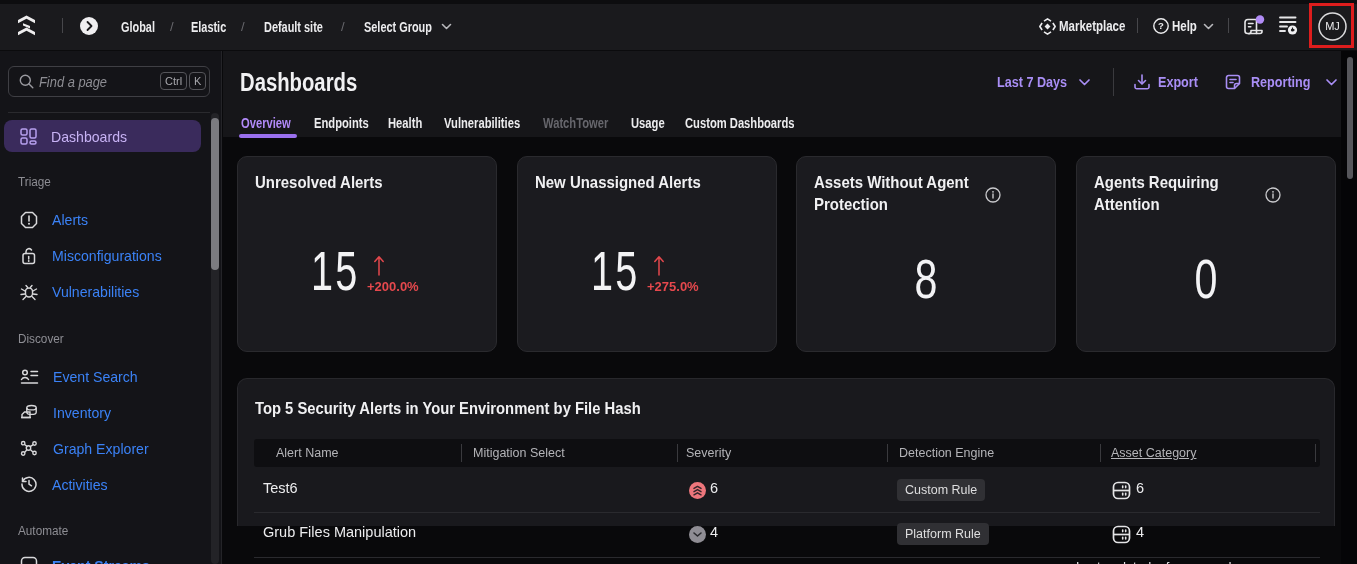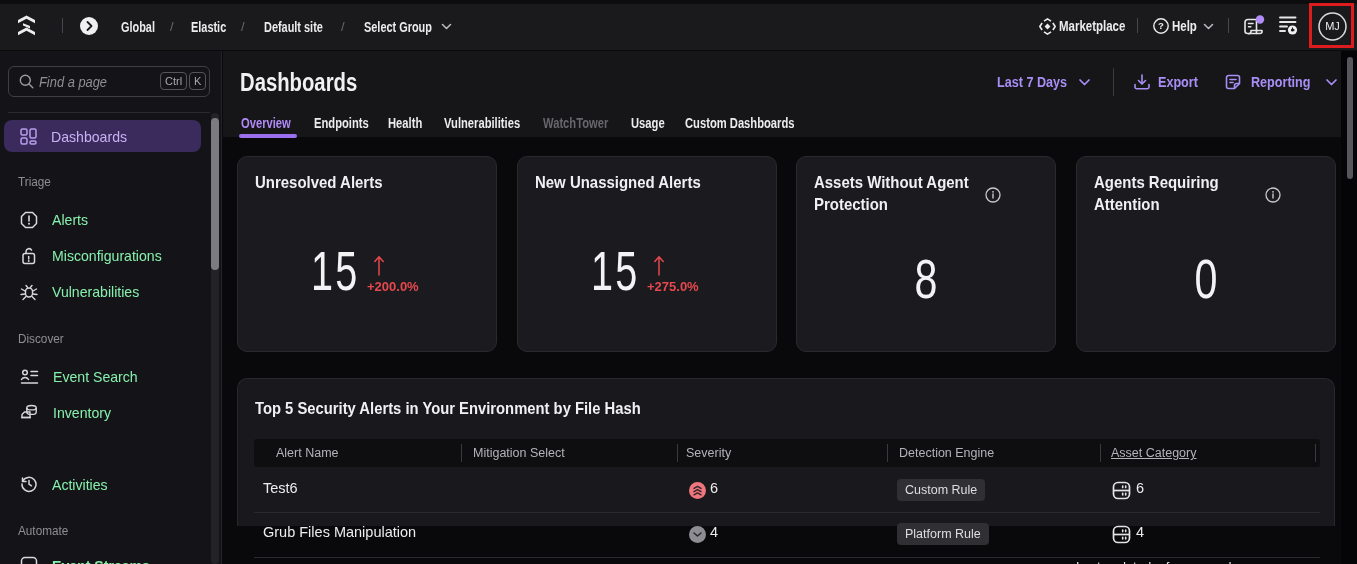--- a/index.html
+++ b/index.html
@@ -11,21 +11,21 @@
 
   #topbar { left:0; top:0; width:1357px; height:51px; background:#1a1a1d; }
   #topstrip { left:0; top:0; width:1357px; height:4px; background:#0d0d0f; }
   .tsep { width:1px; background:#47474b; }
   .crumb { font-weight:bold; font-size:14px; color:#ececee; transform:scaleX(.78); }
   .crumbsep { font-size:13px; color:#68686d; }
 
   #sidebar { left:0; top:51px; width:222px; height:513px; background:#141418; border-right:1px solid #242428; }
   #searchbox { left:8px; top:15px; width:202px; height:31px; border:1px solid #3f3f44; border-radius:6px; }
   .keycap { border:1px solid #55555a; border-radius:4px; color:#a8a8ad; font-size:11px; line-height:16px; padding:0 4px; }
-  .navitem { left:4px; width:197px; height:32px; display:flex; align-items:center; color:#86efac; font-size:15px; }
+  .navitem { left:4px; width:197px; height:32px; display:flex; align-items:center; color:#3b82f6; font-size:15px; }
   .navitem svg { margin-left:16px; flex:none; }
   .navitem span { margin-left:14px; transform:scaleX(.94); transform-origin:0 50%; }
   .navsec { left:18px; color:#8e8e94; font-size:12.5px; transform:scaleX(.94); transform-origin:0 50%; }
 
   #mainheader { left:223px; top:51px; width:1118px; height:86px; background:#161619; }
   .tab { font-weight:bold; font-size:14px; color:#ececee; transform:scaleX(.8); }
   .purple { color:#a98ef5; }
   .hbtn { font-weight:bold; font-size:14px; transform:scaleX(.9); }
 
   .card { top:156px; width:260px; height:196px; background:#1b1b1f; border:1px solid #2a2a2e; border-radius:10px; }
@@ -208,20 +208,33 @@
         <g fill="none" stroke="#d8d8da" stroke-width="1.4">
           <ellipse cx="11.5" cy="4.7" rx="4.7" ry="2.2"></ellipse>
           <path d="M6.8 4.7 V9.2 A4.7 2.2 0 0 0 16.2 9.2 V4.7"></path>
           <path d="M4.5 9 H10 V14.5 H2 V11.5 Z"></path>
           <path d="M1 14.5 H11"></path>
         </g>
       </svg>
       <span>Inventory</span>
     </div>
 
+    <div class="abs navitem" style="top:381px;">
+      <svg width="19" height="19" viewBox="0 0 19 19">
+        <g fill="none" stroke="#d8d8da" stroke-width="1.4">
+          <circle cx="8.5" cy="9" r="2.2"></circle>
+          <circle cx="3.2" cy="4.2" r="1.7"></circle>
+          <circle cx="14.5" cy="4.5" r="1.7"></circle>
+          <circle cx="3.2" cy="14.5" r="1.7"></circle>
+          <circle cx="14.5" cy="14" r="1.7"></circle>
+          <path d="M4.6 5.5 L7 7.4 M13.2 5.7 L10.2 7.6 M4.7 13.4 L6.9 10.7 M12.9 12.9 L10.3 10.6"></path>
+        </g>
+      </svg>
+      <span>Graph Explorer</span>
+    </div>
 
     <div class="abs navitem" style="top:417px;">
       <svg width="18" height="18" viewBox="0 0 18 18">
         <g fill="none" stroke="#d8d8da" stroke-width="1.5" stroke-linecap="round">
           <path d="M2.5 3 V6.5 H6"></path>
           <path d="M2.7 6.3 A7 7 0 1 1 2 9"></path>
           <path d="M9 5.5 V9 L11.5 10.8"></path>
         </g>
       </svg>
       <span>Activities</span>

